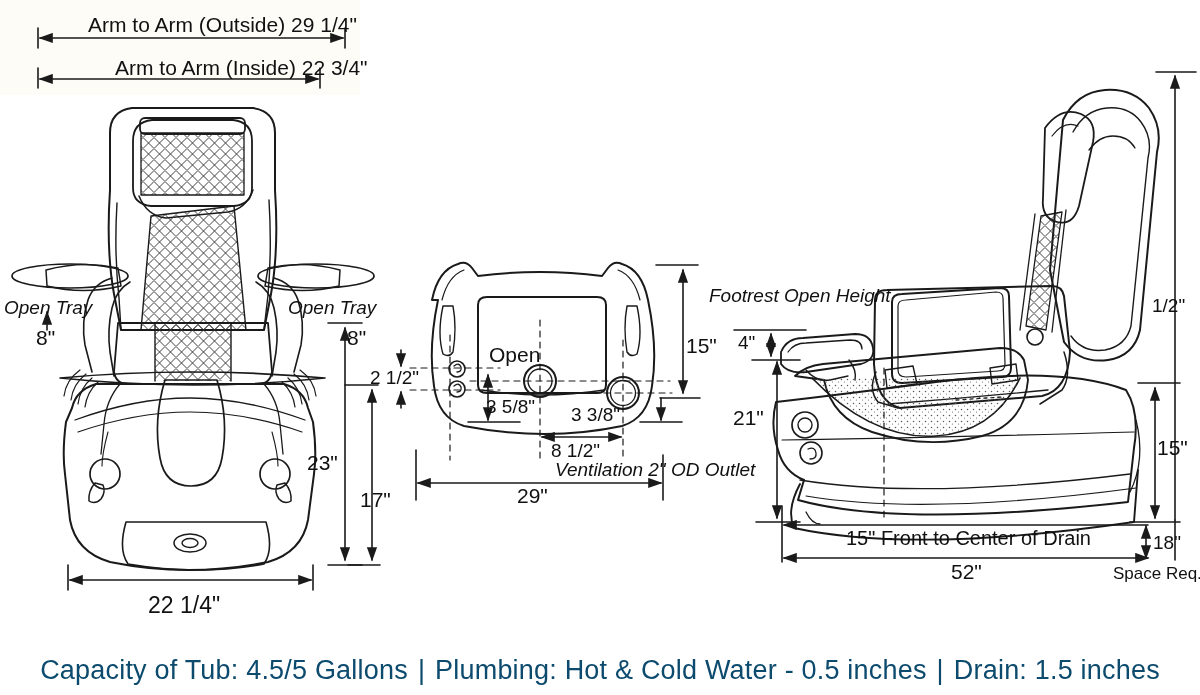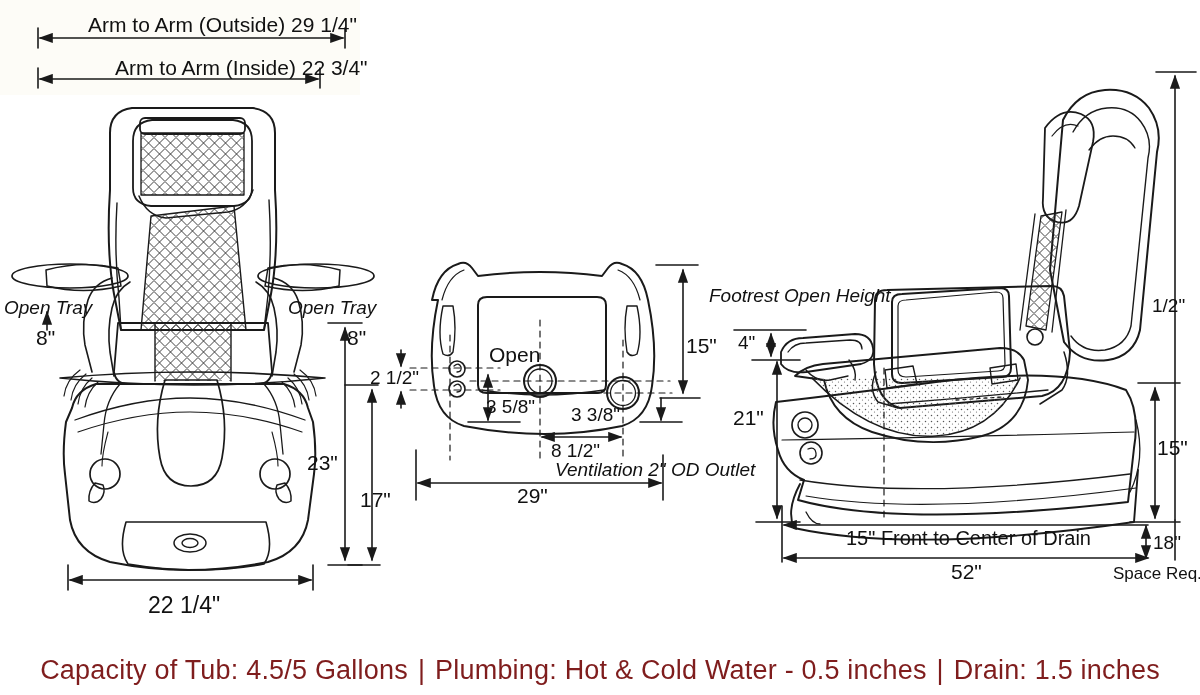--- a/index.html
+++ b/index.html
@@ -42,21 +42,21 @@
   .dim-sm { font-size: 19px; }
   .note { font-size: 19px; font-style: italic; }
   .footer {
     position: absolute;
     left: 0;
     top: 655px;
     width: 1200px;
     text-align: center;
     font-size: 27px;
     letter-spacing: 0.2px;
-    color: #7f1d1d;
+    color: #0c4a6e;
   }
   .footer span.sep { padding: 0 10px; }
 </style>
 </head>
 <body>
 
 <div id="sheet">
 
   <div class="tintbg"></div>
 

